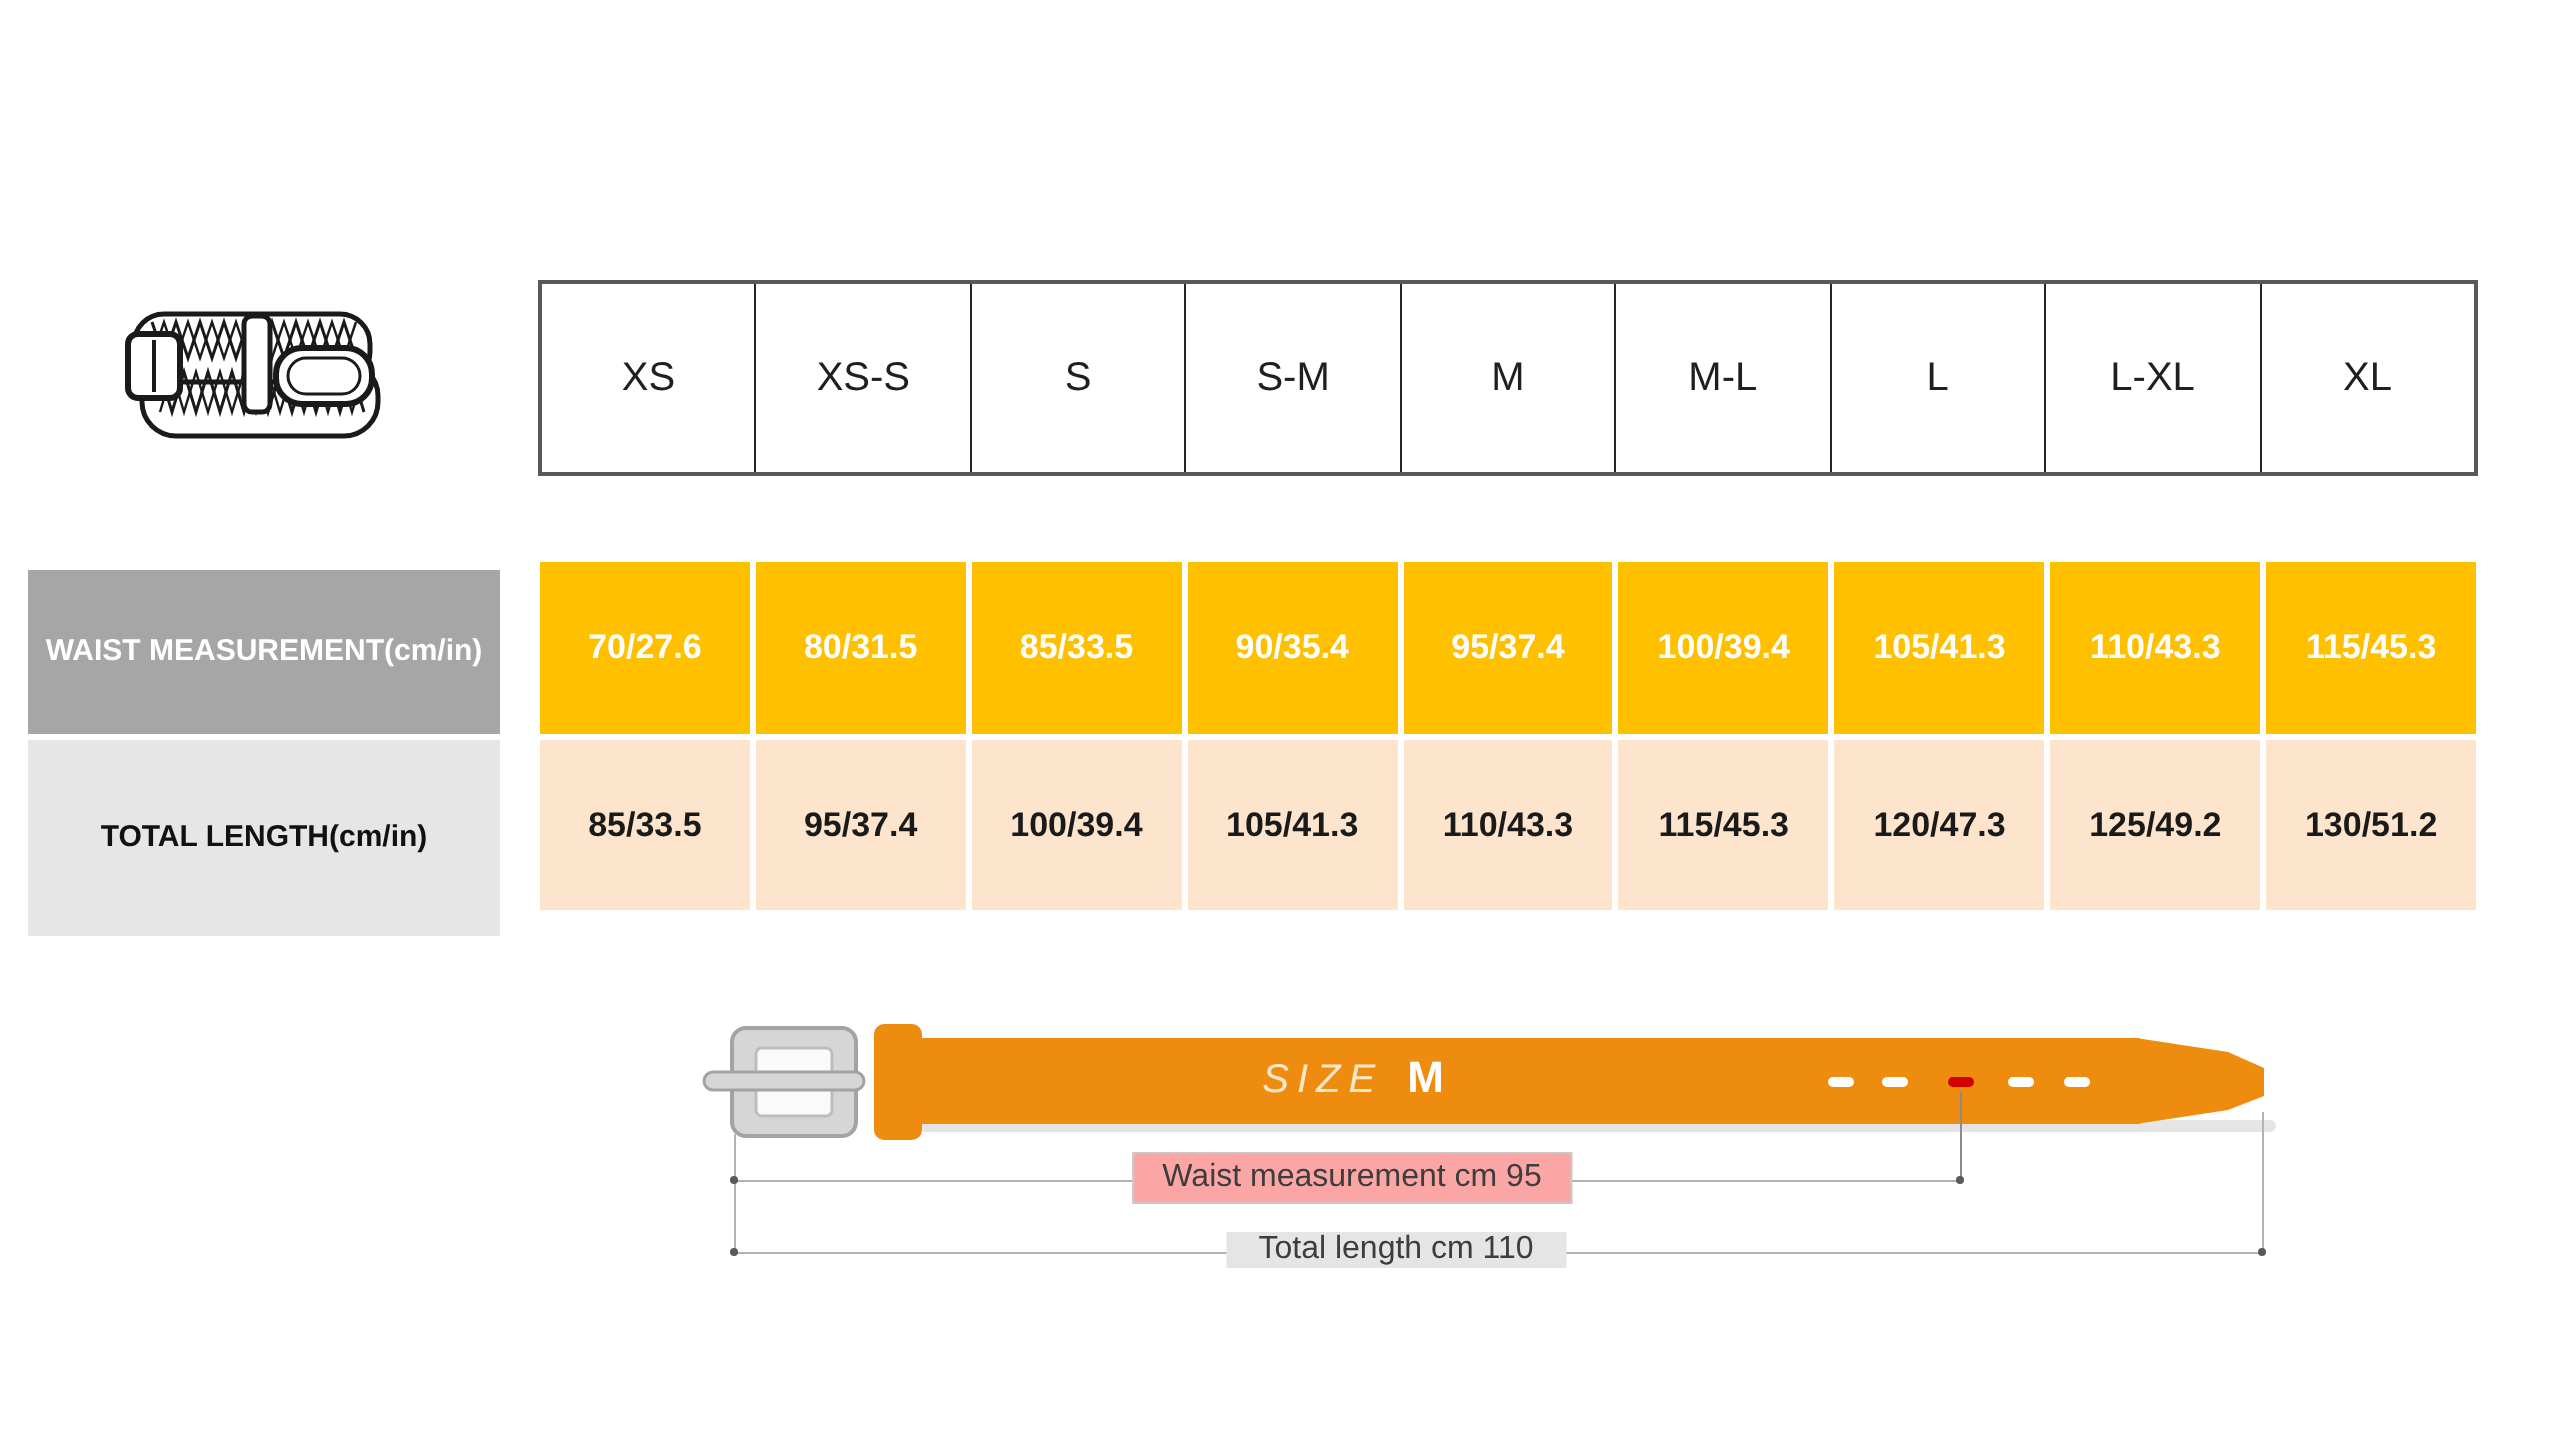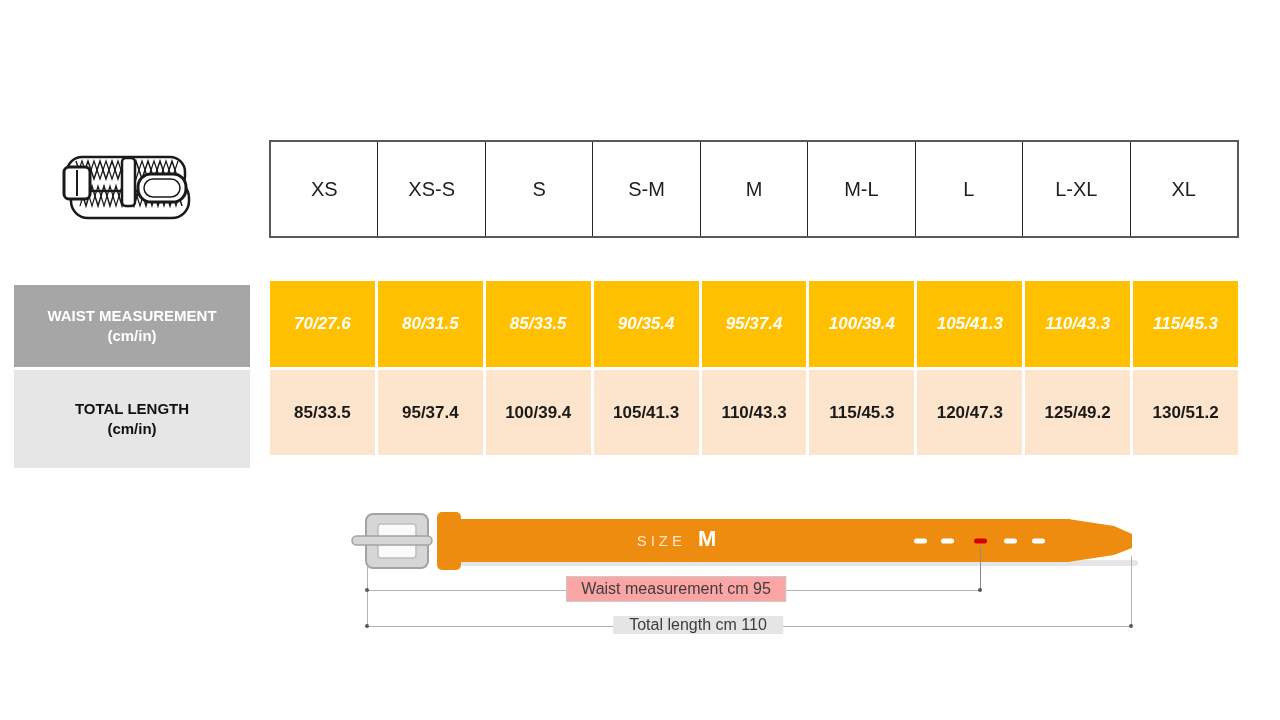--- a/index.html
+++ b/index.html
@@ -31,49 +31,49 @@
   
   .value-row {
     position:absolute; left:270px; width:968px;
     display:flex; gap:3px;
   }
   .value-row .cell {
     flex:1;
     display:flex; align-items:center; justify-content:center;
     font-weight:bold; font-size:17px;
   }
-  .waist-row { top:281px; height:86px;font-style:italic; }
+  .waist-row { top:281px; height:86px; }
   .waist-row .cell { background:#FFC000; color:#ffffff; }
   .length-row { top:370px; height:85px; }
   .length-row .cell { background:#FCE5CC; color:#1a1a1a; }
 
   
   .row-label {
     position:absolute; left:14px; width:236px;
-    display:flex; flex-direction:column;
+    display:flex; flex-direction:row;
     align-items:center; justify-content:center;
     text-align:center; font-weight:bold; line-height:1.35;
   }
   .waist-label { top:285px; height:82px; background:#A6A6A6; color:#ffffff; font-size:15px; }
   .length-label { top:370px; height:98px; background:#E7E6E6; color:#111111; font-size:15px; }
 
   
   .belt-illustration { position:absolute; left:62px; top:150px; }
 
   
   .belt-svg { position:absolute; left:340px; top:505px; }
 
   .size-text {
     position:absolute; left:677px; top:526px;
     transform:translateX(-50%);
     white-space:nowrap;
   }
   .size-word {
     color:rgba(255,255,255,0.78);
-    font-size:15px; letter-spacing:4px;
+    font-size:20px; letter-spacing:4px;font-style:italic;
   }
   .size-value {
     color:#ffffff; font-weight:bold; font-size:22px;
     margin-left:12px; letter-spacing:1px;
   }
 
   .dim-line { position:absolute; background:#b3b3b3; }
   .dim-vline { width:1px; }
   .dim-hline { height:1px; }
   .dim-dot {

